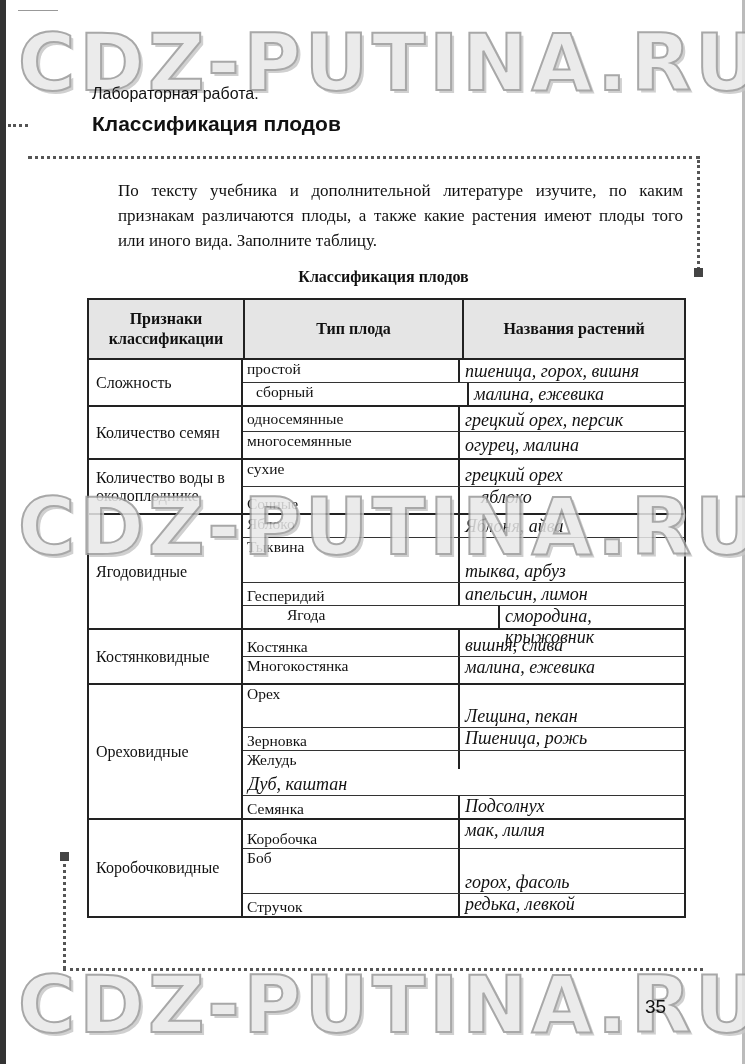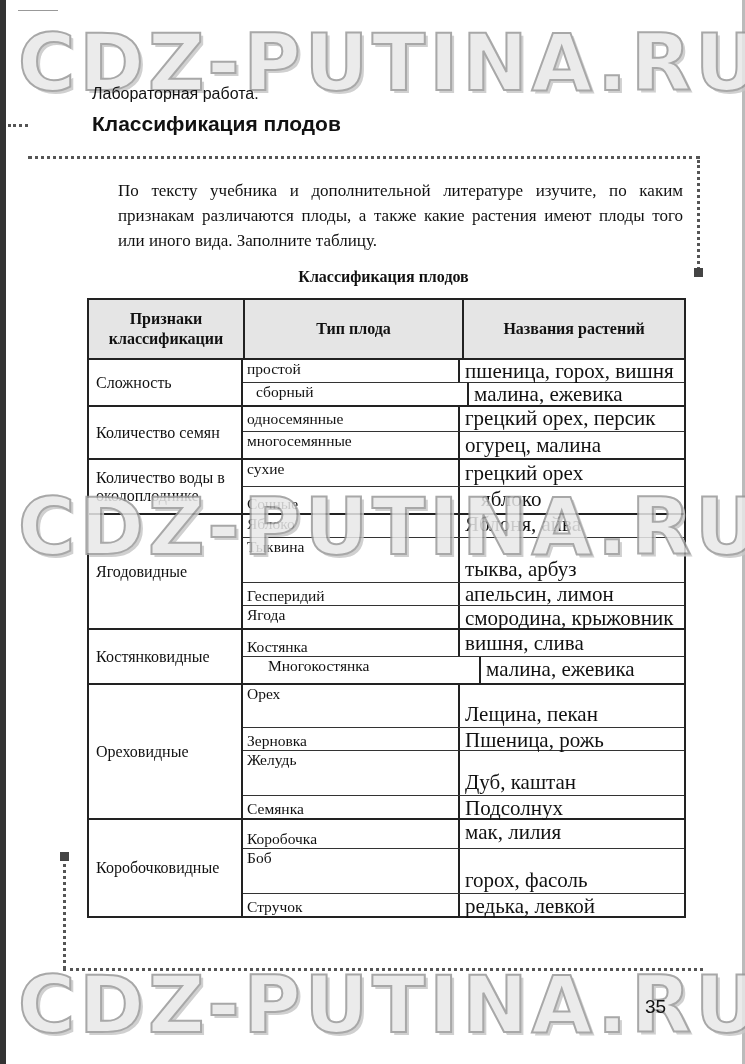--- a/index.html
+++ b/index.html
@@ -29,21 +29,21 @@
   .c1 { width:154px; border-right:2px solid #222; }
   .c2 { width:217px; border-right:2px solid #222; }
   .c3 { flex:1; }
   .group { display:flex; border-bottom:2px solid #222; }
   .group:last-child { border-bottom:none; }
   .gname { width:154px; border-right:2px solid #222; display:flex; align-items:center; font-size:16px; padding-left:7px; box-sizing:border-box; }
   .sub { flex:1; display:flex; flex-direction:column; }
   .row { display:flex; border-bottom:1px solid #333; }
   .row:last-child { border-bottom:none; }
   .t { width:217px; border-right:2px solid #222; font-size:15.5px; padding:0 4px; box-sizing:border-box; display:flex; }
-  .p { flex:1; font-size:21px; padding:0 5px; display:flex; }
+  .p { flex:1; font-size:18px; padding:0 5px; display:flex;font-style:italic; }
   .top { align-items:flex-start; }
   .bot { align-items:flex-end; }
   .mid { align-items:center; }
   .page-num { position:absolute; left:645px; top:996px; font-family:"Liberation Sans", sans-serif; font-size:19px; z-index:6; }
 </style>
 </head>
 <body>
 
 <div class="leftbar"></div>
 <div class="rightbar"></div>
@@ -121,51 +121,51 @@
             <div class="p bot">Яблоня, айва</div>
           </div>
           <div class="row" style="height: 44px;">
             <div class="t top">Тыквина</div>
             <div class="p bot">тыква, арбуз</div>
           </div>
           <div class="row" style="height: 22px;">
             <div class="t bot">Гесперидий</div>
             <div class="p mid">апельсин, лимон</div>
           </div>
-          <div class="row" style="height: 22px;">
+          <div class="row" style="height: 22px; padding-left: 40px;">
             <div class="t top">Ягода</div>
             <div class="p top">смородина, крыжовник</div>
           </div>
         </div>
       </div>
       <div class="group">
         <div class="gname">Костянковидные</div>
         <div class="sub">
           <div class="row" style="height: 26px;">
             <div class="t bot">Костянка</div>
             <div class="p bot">вишня, слива</div>
           </div>
-          <div class="row" style="height: 26px; padding-left: 21px;">
+          <div class="row" style="height: 26px;">
             <div class="t top">Многокостянка</div>
             <div class="p top">малина, ежевика</div>
           </div>
         </div>
       </div>
       <div class="group">
         <div class="gname">Ореховидные</div>
         <div class="sub">
           <div class="row" style="height: 42px;">
             <div class="t top">Орех</div>
             <div class="p bot">Лещина, пекан</div>
           </div>
           <div class="row" style="height: 22px;">
             <div class="t bot">Зерновка</div>
             <div class="p top">Пшеница, рожь</div>
           </div>
-          <div class="row" style="height: 44px;">
+          <div class="row" style="height: 44px; flex-direction: column;">
             <div class="t top">Желудь</div>
             <div class="p bot">Дуб, каштан</div>
           </div>
           <div class="row" style="height: 22px;">
             <div class="t bot">Семянка</div>
             <div class="p top">Подсолнух</div>
           </div>
         </div>
       </div>
       <div class="group">

